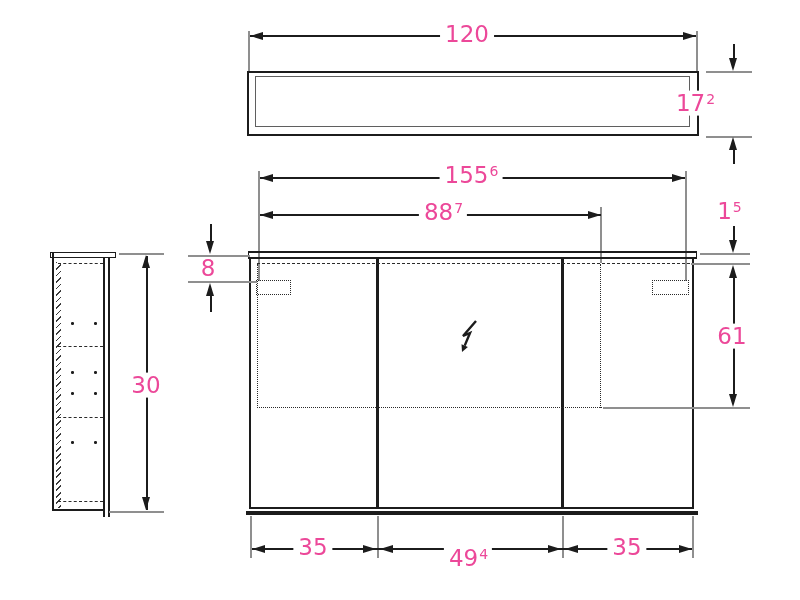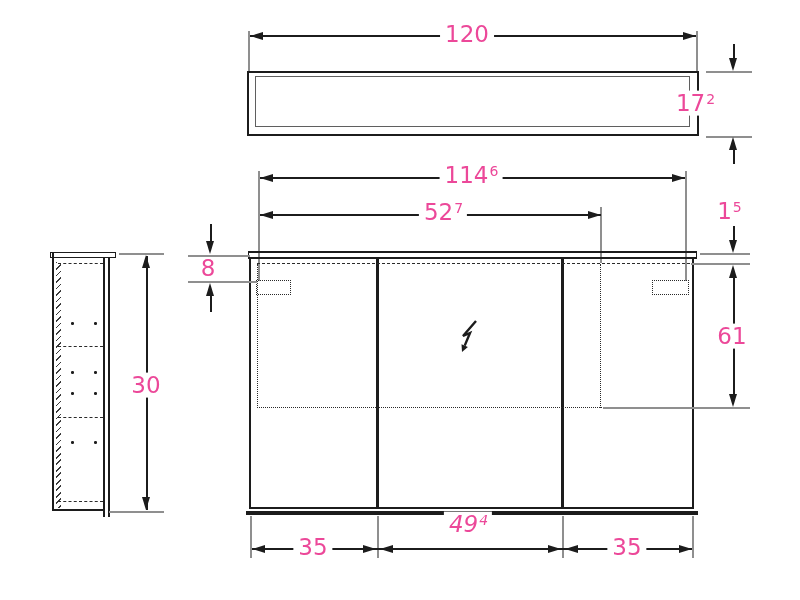--- a/index.html
+++ b/index.html
@@ -94,26 +94,26 @@
 
   <div>
 
     <div class="ext" style="left:258px;top:171px;width:1.5px;height:110px;"></div>
     <div class="ext" style="left:685px;top:171px;width:1.5px;height:110px;"></div>
     <div class="ext" style="left:600px;top:207px;width:1.5px;height:56px;"></div>
 
     <div class="ln" style="left:260px;top:177px;width:425px;height:1.6px;"></div>
     <div class="ah ah-l" style="left:260px;top:173.5px;"></div>
     <div class="ah ah-r" style="left:672px;top:173.5px;"></div>
-    <div class="dim-label" style="left:471px;top:175px;"><span>114</span><sup>6</sup></div>
+    <div class="dim-label" style="left:471px;top:175px;"><span>155</span><sup>6</sup></div>
 
     <div class="ln" style="left:260px;top:214px;width:341px;height:1.6px;"></div>
     <div class="ah ah-l" style="left:260px;top:210.5px;"></div>
     <div class="ah ah-r" style="left:588px;top:210.5px;"></div>
-    <div class="dim-label" style="left:443px;top:212px;"><span>52</span><sup>7</sup></div>
+    <div class="dim-label" style="left:443px;top:212px;"><span>88</span><sup>7</sup></div>
 
     <div class="rect" style="left:248px;top:251px;width:449px;height:8px;border-top:2px solid #1c1c1c;border-bottom:2px solid #1c1c1c;border-left:1.6px solid #1c1c1c;border-right:1.6px solid #1c1c1c;"></div>
 
     <div class="rect" style="left:249px;top:259px;width:445px;height:250px;border-left:2.5px solid #1c1c1c;border-right:2.5px solid #1c1c1c;border-bottom:2px solid #1c1c1c;"></div>
     <div class="ln" style="left:246px;top:511px;width:452px;height:3.5px;"></div>
     <div class="ln" style="left:376px;top:259px;width:2.5px;height:249px;"></div>
     <div class="ln" style="left:561px;top:259px;width:2.5px;height:249px;"></div>
 
     <div class="dash-h" style="left:257px;top:263px;width:433px;"></div>
     <div class="dot-v" style="left:257px;top:264px;height:144px;"></div>
@@ -154,17 +154,17 @@
 
     <div class="ln" style="left:252px;top:548px;width:440px;height:1.6px;"></div>
     <div class="ah ah-l" style="left:252px;top:544.5px;"></div>
     <div class="ah ah-r" style="left:363px;top:544.5px;"></div>
     <div class="ah ah-l" style="left:380px;top:544.5px;"></div>
     <div class="ah ah-r" style="left:548px;top:544.5px;"></div>
     <div class="ah ah-l" style="left:565px;top:544.5px;"></div>
     <div class="ah ah-r" style="left:679px;top:544.5px;"></div>
 
     <div class="dim-label" style="left:313px;top:547px;"><span>35</span><sup></sup></div>
-    <div class="dim-label" style="left:468px;top:524px;font-style:italic;"><span>49</span><sup>4</sup></div>
+    <div class="dim-label" style="left:468px;top:558px;"><span>49</span><sup>4</sup></div>
     <div class="dim-label" style="left:627px;top:547px;"><span>35</span><sup></sup></div>
   </div>
 
 </div>
 
 </body></html>

